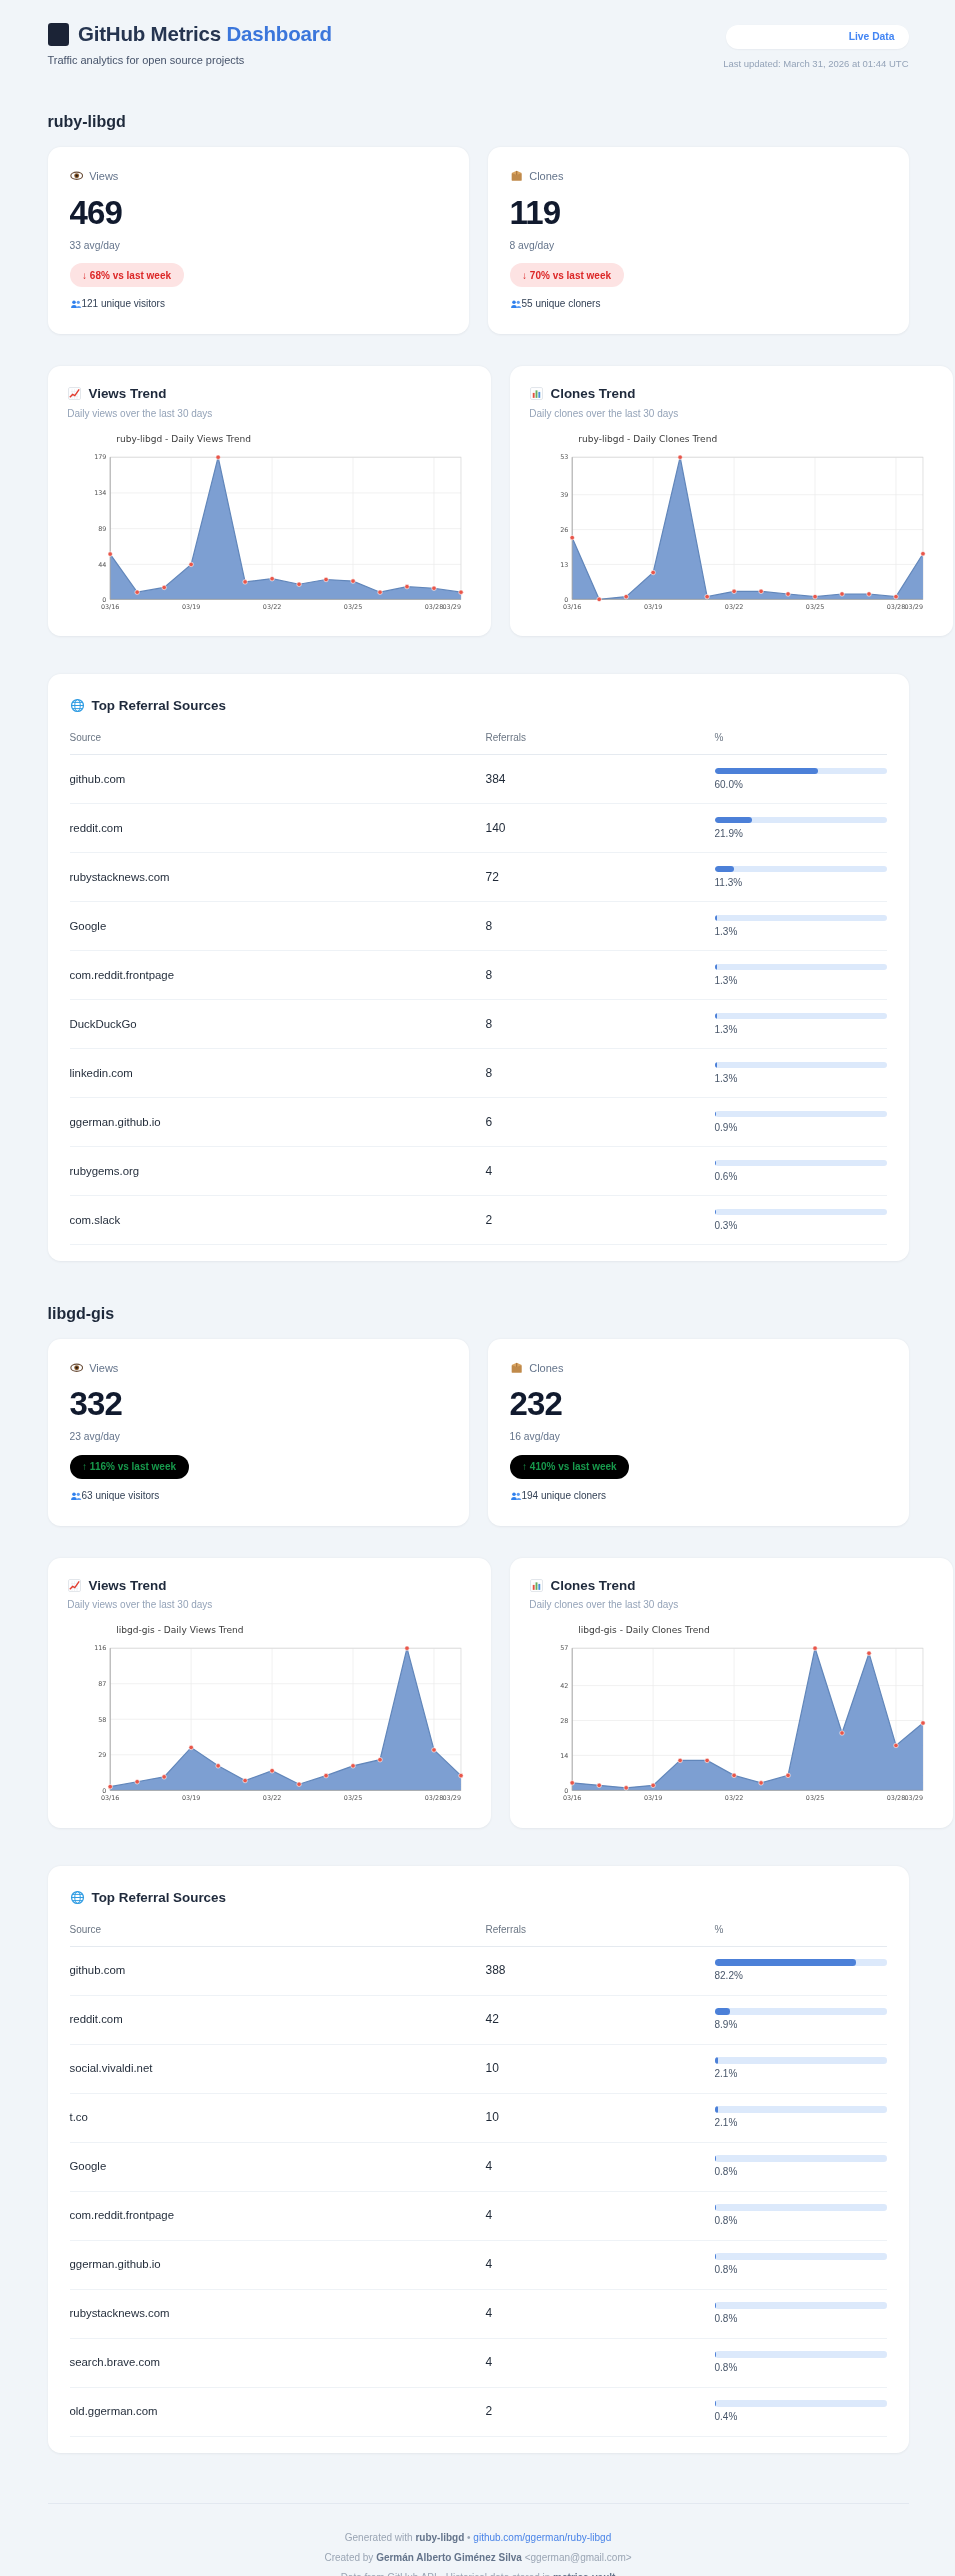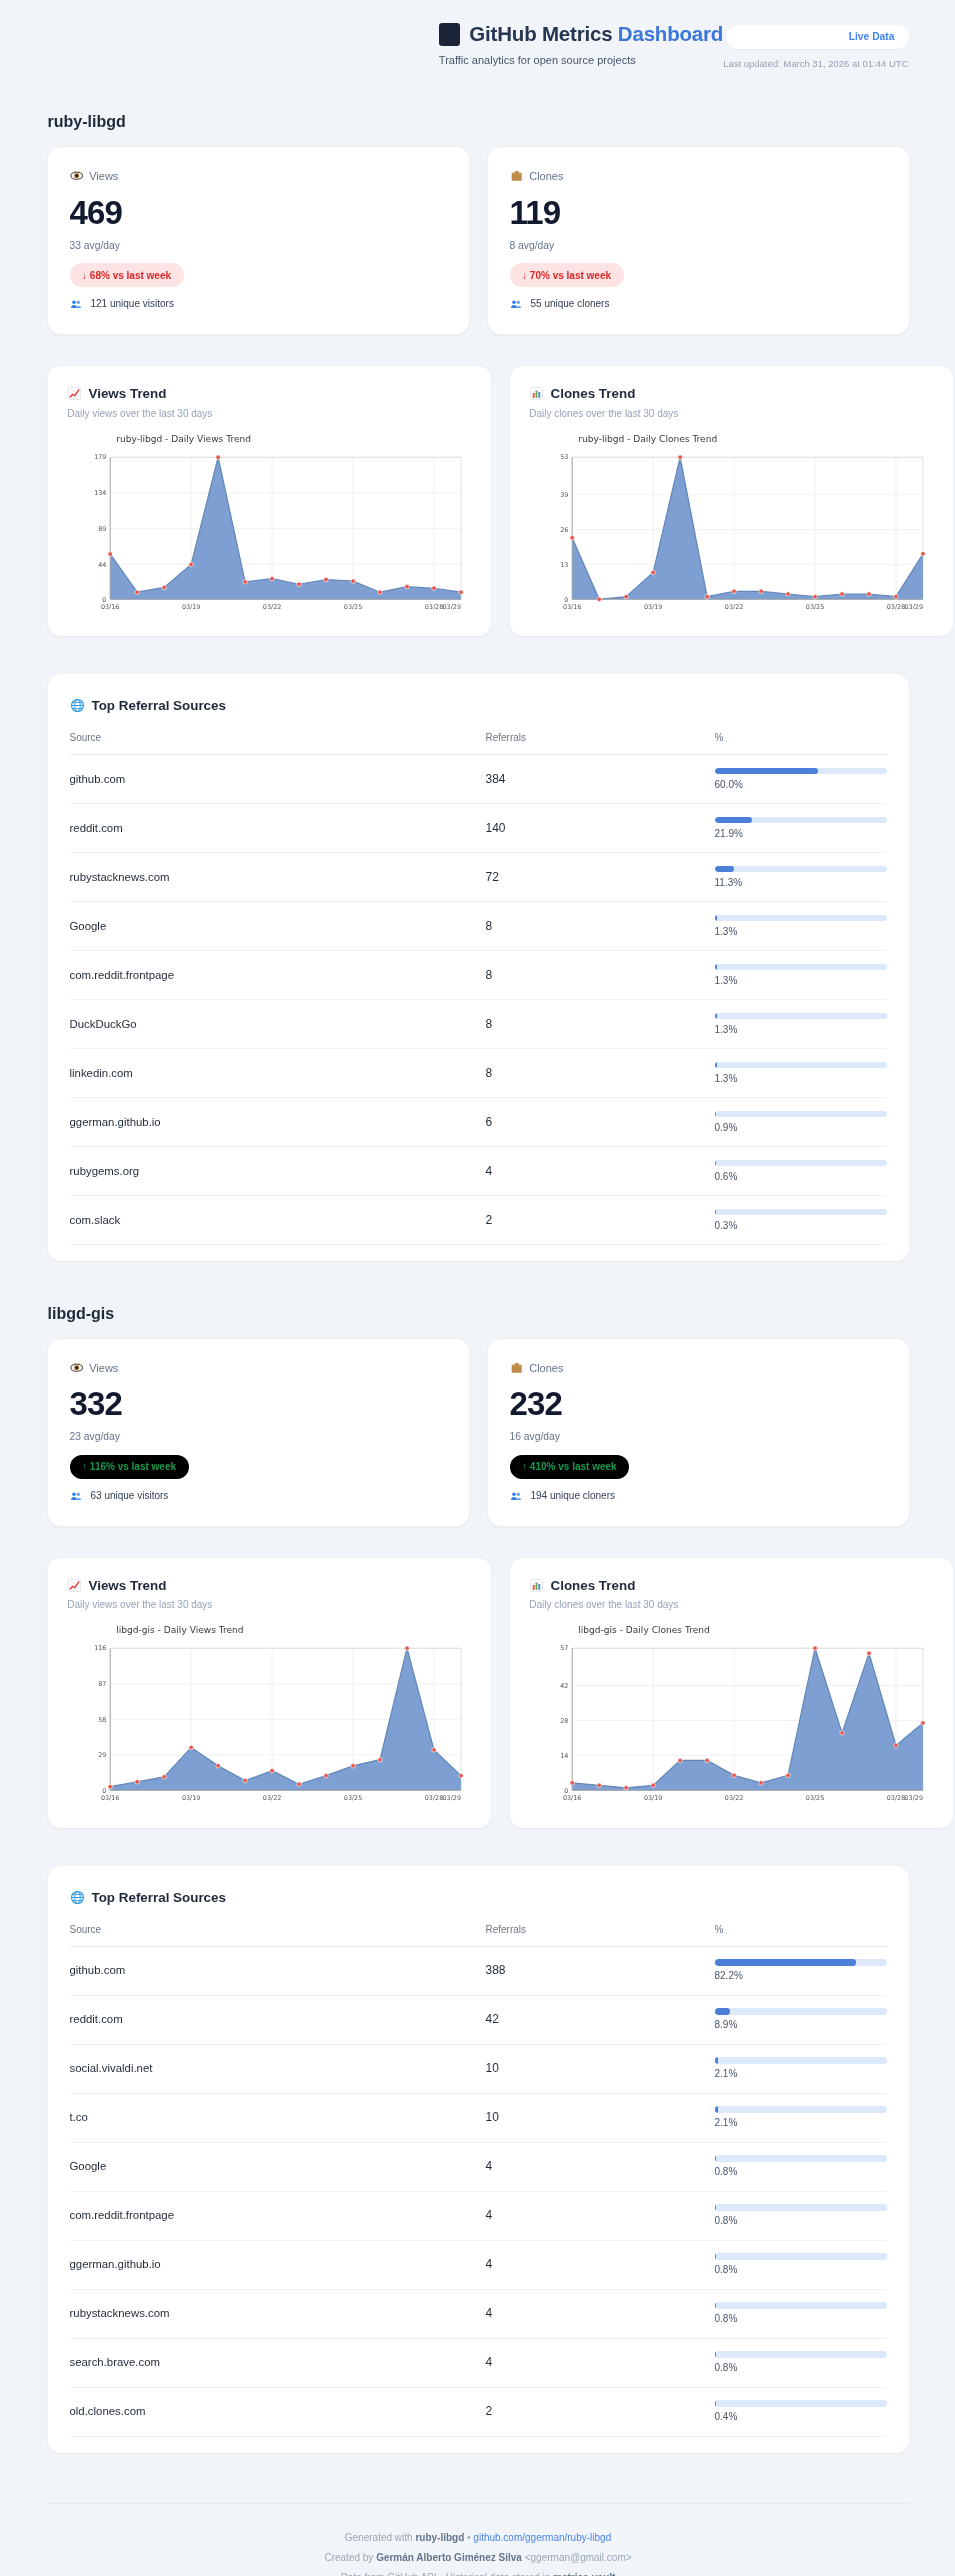--- a/index.html
+++ b/index.html
@@ -1,21 +1,21 @@
 <!DOCTYPE html>
 <html style="font-size:12.6px"><head>
 <meta charset="utf-8">
 <style>
   * { margin:0; padding:0; box-sizing:border-box; }
   html,body { background:#f1f5f9; font-family:"Liberation Sans", sans-serif; color:#1e293b; }
   body { width:956px; margin:0 auto; }
   .container { max-width:909px; margin:0 auto; padding:22px 24px 0 24px; }
 
   
-  .header { display:flex; justify-content:flex-end; align-items:flex-start; margin-bottom:27px; }
+  .header { display:flex; justify-content:space-between; align-items:flex-start; margin-bottom:27px; }
   .title-row { display:flex; align-items:center; gap:9.5px; }
   .logo-square { width:21px; height:23px; background:#1b2336; border-radius:3.2px; flex:0 0 auto; }
   .page-title { font-size:20.5px; font-weight:bold; color:#263550; letter-spacing:-0.2px; }
   .page-title .accent { color:#3b76db; }
   .subtitle { margin-top:8px; font-size:11px; color:#46536a; }
   .header-right { display:flex; flex-direction:column; align-items:flex-end; gap:9.5px; padding-top:3.2px; }
   .live-badge { background:#ffffff; border-radius:788px; padding:6.3px 14px; width:183px; text-align:right;
                 color:#4285f4; font-size:10.3px; font-weight:bold; box-shadow:0 0.8px 1.6px rgba(15,23,42,.05); }
   .last-updated { font-size:9.5px; color:#94a3b8; }
 
@@ -26,21 +26,21 @@
   .card { background:#fff; border-radius:12.6px; box-shadow:0 0.8px 2.4px rgba(15,23,42,.06); }
 
   
   .stat-card { padding:22px 22px 24px 22px; }
   .stat-label { display:flex; align-items:center; gap:6.3px; font-size:11px; color:#64748b; }
   .stat-value { font-size:33px; font-weight:bold; color:#111a2e; letter-spacing:-0.8px; margin:11px 0 8px 0; }
   .stat-avg { font-size:10.3px; color:#64748b; margin-bottom:12.6px; }
   .pill { display:inline-block; font-size:10px; font-weight:bold; border-radius:788px; padding:6.3px 12.6px; margin-bottom:11px; }
   .pill.down { background:#fde3e3; color:#dc2626; }
   .pill.up   { background:#000000; color:#179a4c; }
-  .stat-unique { display:flex; align-items:center; gap:9px; font-size:10px; color:#334155; }
+  .stat-unique { display:flex; align-items:center; gap:0; font-size:10px; color:#334155; }
 
   
   .charts-row { margin-top:32px; }
   .chart-card { padding:20.5px 19px 17.4px 19px; }
   .card-heading { display:flex; align-items:center; gap:7px; font-size:13.4px; font-weight:bold; color:#1e293b; }
   .card-subtitle { font-size:10px; color:#94a3b8; margin:6.3px 0 11px 0.8px; }
   .chart-wrap { padding-left:11px; }
   .chart-wrap svg { display:block; }
 
   
@@ -684,21 +684,21 @@
               <div class="ref-count">4</div>
               <div class="ref-pct">
                 <div class="bar-track">
                   <div class="bar-fill" style="width: 0.8%;"></div>
                 </div>
                 <div class="pct-label">0.8%</div>
               </div>
             </div>
 
             <div class="ref-row">
-              <div class="ref-source">old.clones.com</div>
+              <div class="ref-source">old.ggerman.com</div>
               <div class="ref-count">2</div>
               <div class="ref-pct">
                 <div class="bar-track">
                   <div class="bar-fill" style="width: 0.4%;"></div>
                 </div>
                 <div class="pct-label">0.4%</div>
               </div>
             </div>
           </div>
       </div>

